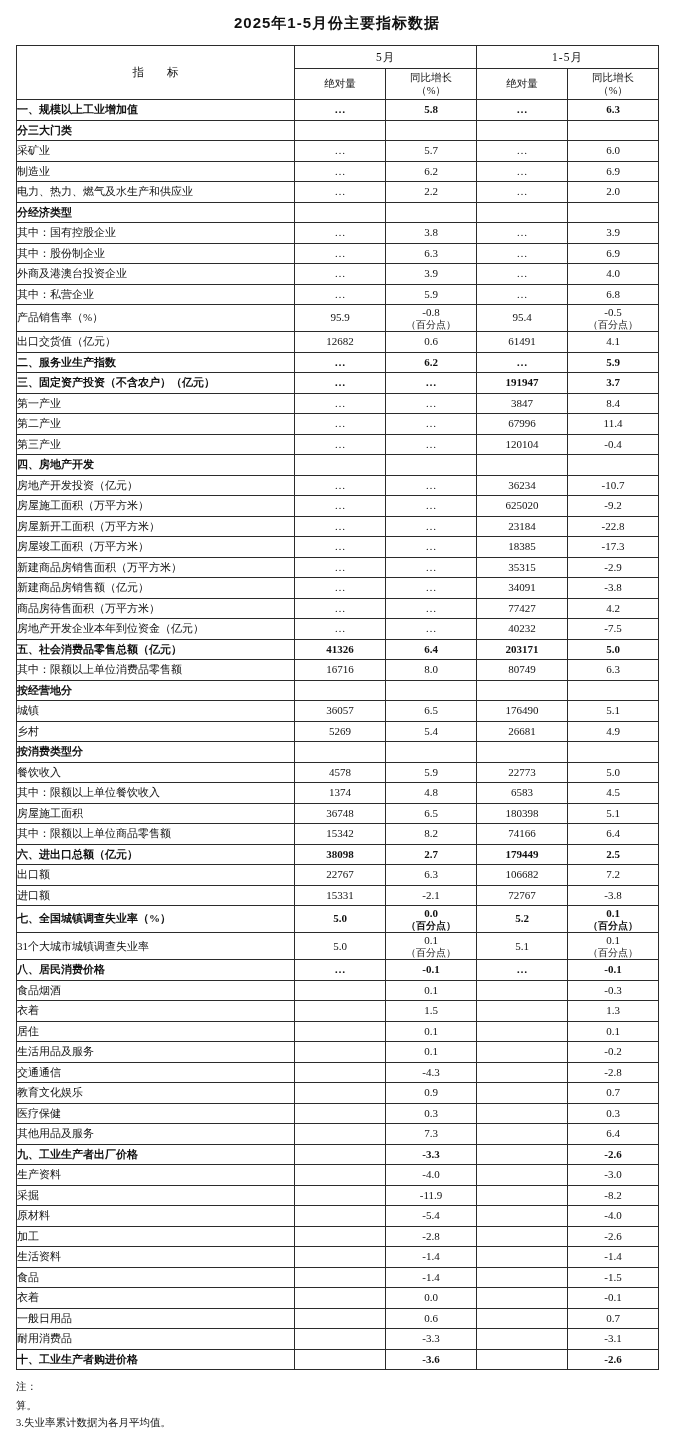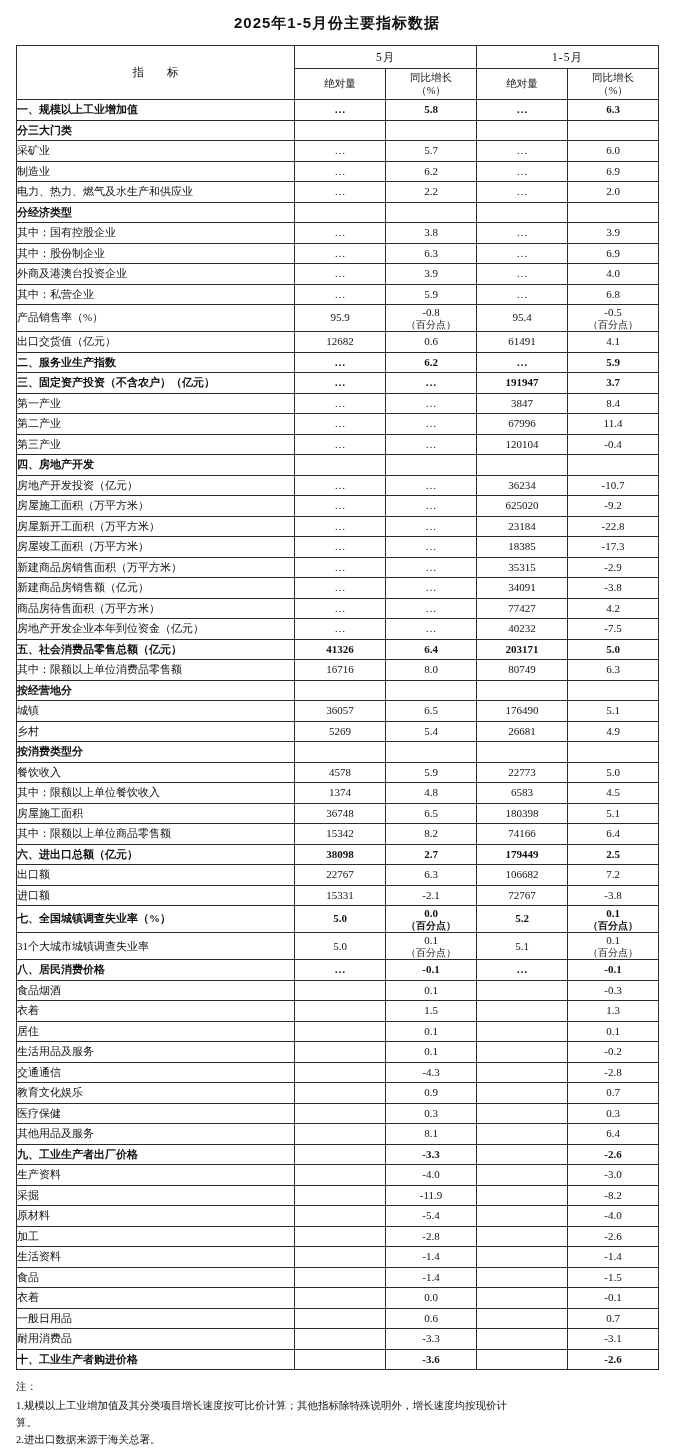--- a/index.html
+++ b/index.html
@@ -470,21 +470,21 @@
         <tr>
           <td class="label ind1">医疗保健</td>
           <td class="num"><span></span></td>
           <td class="num"><span>0.3</span></td>
           <td class="num"><span></span></td>
           <td class="num"><span>0.3</span></td>
         </tr>
         <tr>
           <td class="label ind1">其他用品及服务</td>
           <td class="num"><span></span></td>
-          <td class="num"><span>8.1</span></td>
+          <td class="num"><span>7.3</span></td>
           <td class="num"><span></span></td>
           <td class="num"><span>6.4</span></td>
         </tr>
         <tr>
           <td class="label b">九、工业生产者出厂价格</td>
           <td class="num b"><span></span></td>
           <td class="num b"><span>-3.3</span></td>
           <td class="num b"><span></span></td>
           <td class="num b"><span>-2.6</span></td>
         </tr>
@@ -557,20 +557,18 @@
           <td class="num b"><span>-3.6</span></td>
           <td class="num b"><span></span></td>
           <td class="num b"><span>-2.6</span></td>
         </tr>
       </tbody>
   </table>
 
   <div class="notes">
     <div class="nt nt-title">注：</div>
     <div id="notes-list">
-        <div class="nt">1.规模以上工业增加值及其分类项目增长速度按可比价计算；其他指标除特殊说明外，增长速度均按现价计</div>
         <div class="nt">算。</div>
-        <div class="nt">2.进出口数据来源于海关总署。</div>
         <div class="nt">3.失业率累计数据为各月平均值。</div>
       </div>
   </div>
 
 </div>
 
 </body></html>

